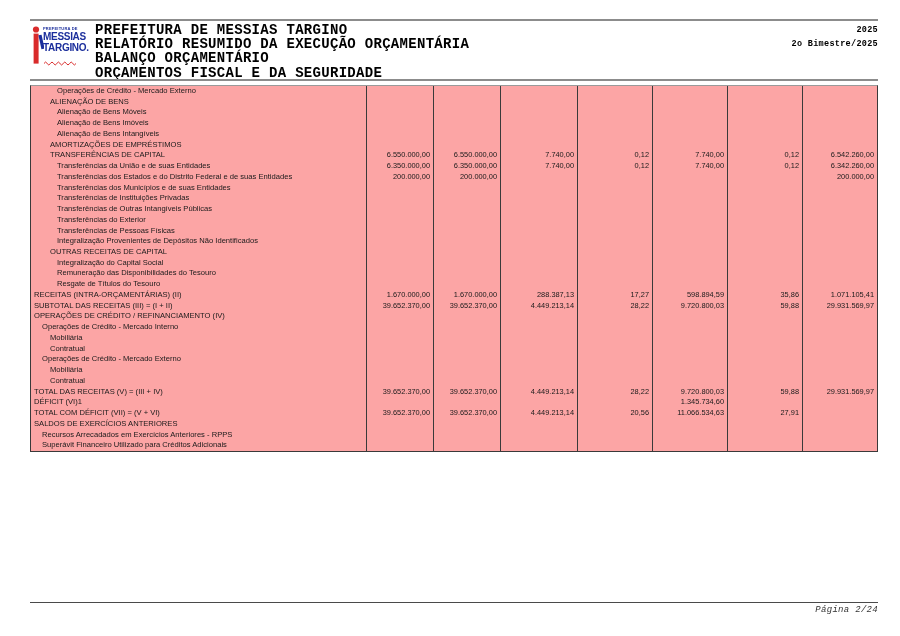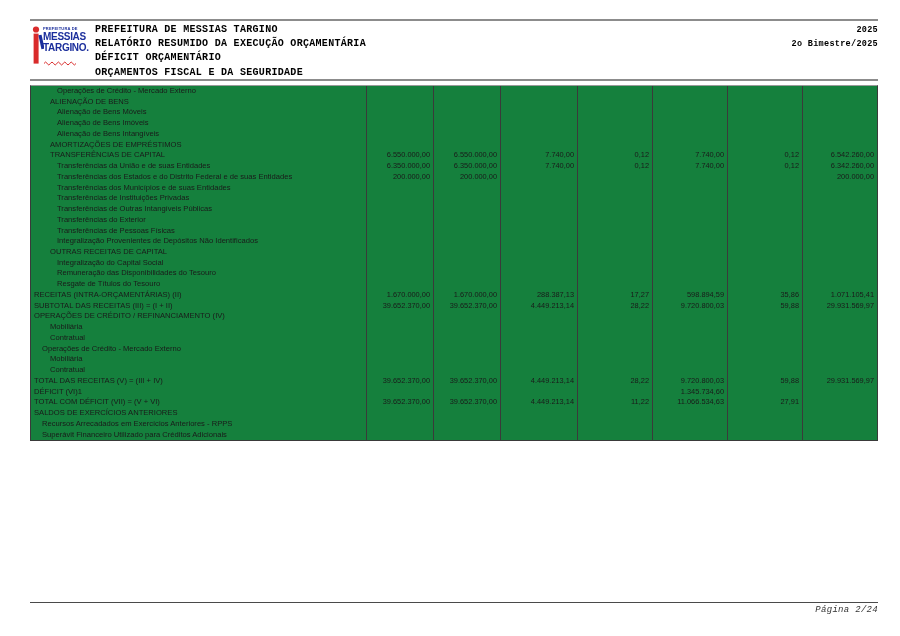--- a/index.html
+++ b/index.html
@@ -16,32 +16,32 @@
   .logo{position:absolute;left:30px;top:24px;width:60px;height:52px;}
   .logo-mark{position:absolute;left:0;top:1px;}
   .logo-text{position:absolute;left:13px;top:3px;color:#1c2f9c;line-height:1;}
   .logo-pref{font-size:4px;font-weight:bold;letter-spacing:.2px;white-space:nowrap;}
   .logo-name{font-size:10px;font-weight:bold;letter-spacing:-.3px;white-space:nowrap;margin-top:1px;}
   .logo-tagline{margin-top:1px;}
 
   .header-text{
     position:absolute;left:95px;top:23px;
     font-family:"Liberation Mono",monospace;font-weight:bold;
-    font-size:10px;line-height:14.2px;letter-spacing:.3px;color:#000;white-space:nowrap;
+    font-size:14px;line-height:14.2px;letter-spacing:.3px;color:#000;white-space:nowrap;
   }
   .header-right{
     position:absolute;right:22px;top:23px;text-align:right;
     font-family:"Liberation Mono",monospace;font-weight:bold;
     font-size:8.5px;line-height:14.2px;letter-spacing:.3px;color:#000;white-space:nowrap;
   }
 
   
   .btable{
     position:absolute;left:30px;top:85px;width:848px;box-sizing:border-box;
-    border:1px solid #3a3a3a;border-top:1px solid #9a9a9a;background:#15803d;
+    border:1px solid #3a3a3a;border-top:1px solid #9a9a9a;background:#fca5a5;
   }
   .trow{display:grid;grid-template-columns:336px 67px 67px 77px 75px 75px 75px 1fr;height:10.74px;}
   .cell{
     border-right:1px solid #3a3a3a;box-sizing:border-box;
     font-size:7.6px;line-height:10.6px;white-space:nowrap;overflow:hidden;color:#1a1a1a;
   }
   .cell:last-child{border-right:none;}
   .cell.num{text-align:right;padding-right:3px;font-size:7.4px;}
   .ind0{padding-left:3px;}
   .ind1{padding-left:11px;}
@@ -72,21 +72,21 @@
     <div class="logo-name">TARGINO.</div>
     <svg class="logo-tagline" width="38" height="7" viewBox="0 0 38 7">
       <path d="M1,4.5 q1.6,-3 3.2,0 t3.2,0 t3.2,0 t3.2,0 t3.2,0 t3.2,0 t3.2,0 t3.2,0 t3.2,0 t3.2,0" stroke="#d92b2b" stroke-width="1" fill="none"></path>
     </svg>
   </div>
 </div>
 
 <div class="header-text">
   <div>PREFEITURA DE MESSIAS TARGINO</div>
   <div>RELATÓRIO RESUMIDO DA EXECUÇÃO ORÇAMENTÁRIA</div>
-  <div>DÉFICIT ORÇAMENTÁRIO</div>
+  <div>BALANÇO ORÇAMENTÁRIO</div>
   <div>ORÇAMENTOS FISCAL E DA SEGURIDADE</div>
 </div>
 
 <div class="header-right">
   <div>2025</div>
   <div>2o Bimestre/2025</div>
 </div>
 
 <div class="hrule rule-head-bottom"></div>
 
@@ -305,20 +305,30 @@
       <div class="cell label ind0">OPERAÇÕES DE CRÉDITO / REFINANCIAMENTO  (IV)</div>
       <div class="cell num"></div>
       <div class="cell num"></div>
       <div class="cell num"></div>
       <div class="cell num"></div>
       <div class="cell num"></div>
       <div class="cell num"></div>
       <div class="cell num"></div>
     </div>
     <div class="trow">
+      <div class="cell label ind1">Operações de Crédito - Mercado Interno</div>
+      <div class="cell num"></div>
+      <div class="cell num"></div>
+      <div class="cell num"></div>
+      <div class="cell num"></div>
+      <div class="cell num"></div>
+      <div class="cell num"></div>
+      <div class="cell num"></div>
+    </div>
+    <div class="trow">
       <div class="cell label ind2">Mobiliária</div>
       <div class="cell num"></div>
       <div class="cell num"></div>
       <div class="cell num"></div>
       <div class="cell num"></div>
       <div class="cell num"></div>
       <div class="cell num"></div>
       <div class="cell num"></div>
     </div>
     <div class="trow">
@@ -379,21 +389,21 @@
       <div class="cell num"></div>
       <div class="cell num">1.345.734,60</div>
       <div class="cell num"></div>
       <div class="cell num"></div>
     </div>
     <div class="trow">
       <div class="cell label ind0">TOTAL COM DÉFICIT (VII) = (V + VI)</div>
       <div class="cell num">39.652.370,00</div>
       <div class="cell num">39.652.370,00</div>
       <div class="cell num">4.449.213,14</div>
-      <div class="cell num">11,22</div>
+      <div class="cell num">20,56</div>
       <div class="cell num">11.066.534,63</div>
       <div class="cell num">27,91</div>
       <div class="cell num"></div>
     </div>
     <div class="trow">
       <div class="cell label ind0">SALDOS DE EXERCÍCIOS ANTERIORES</div>
       <div class="cell num"></div>
       <div class="cell num"></div>
       <div class="cell num"></div>
       <div class="cell num"></div>

